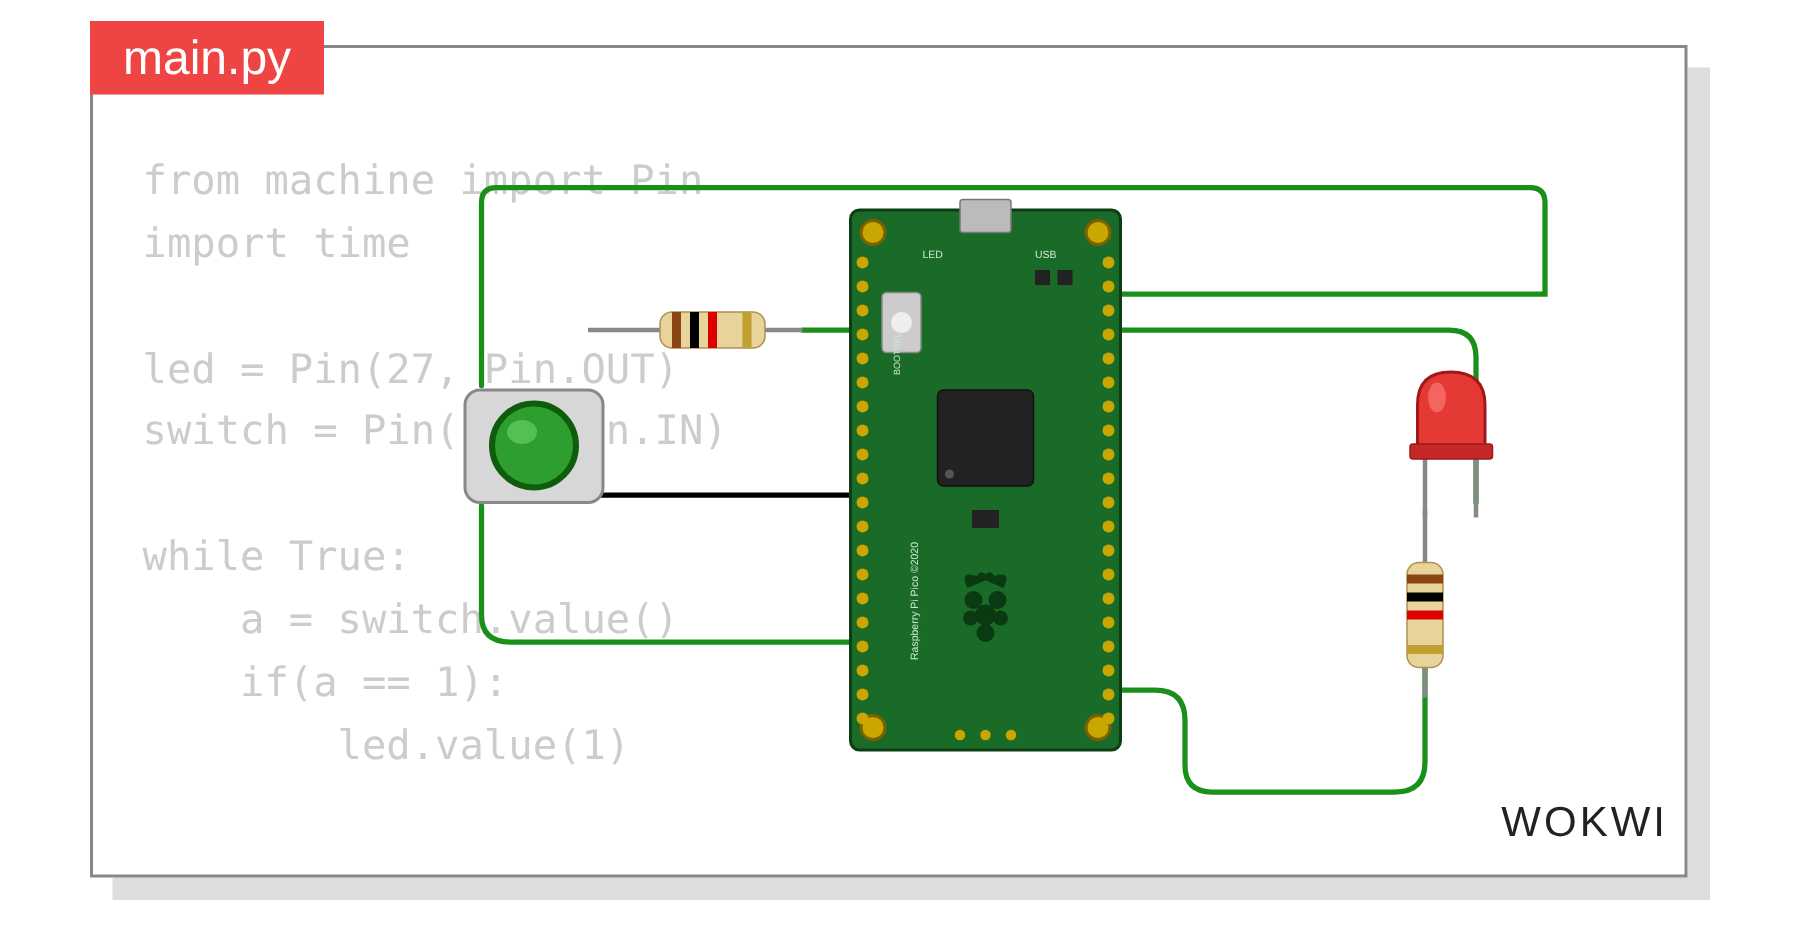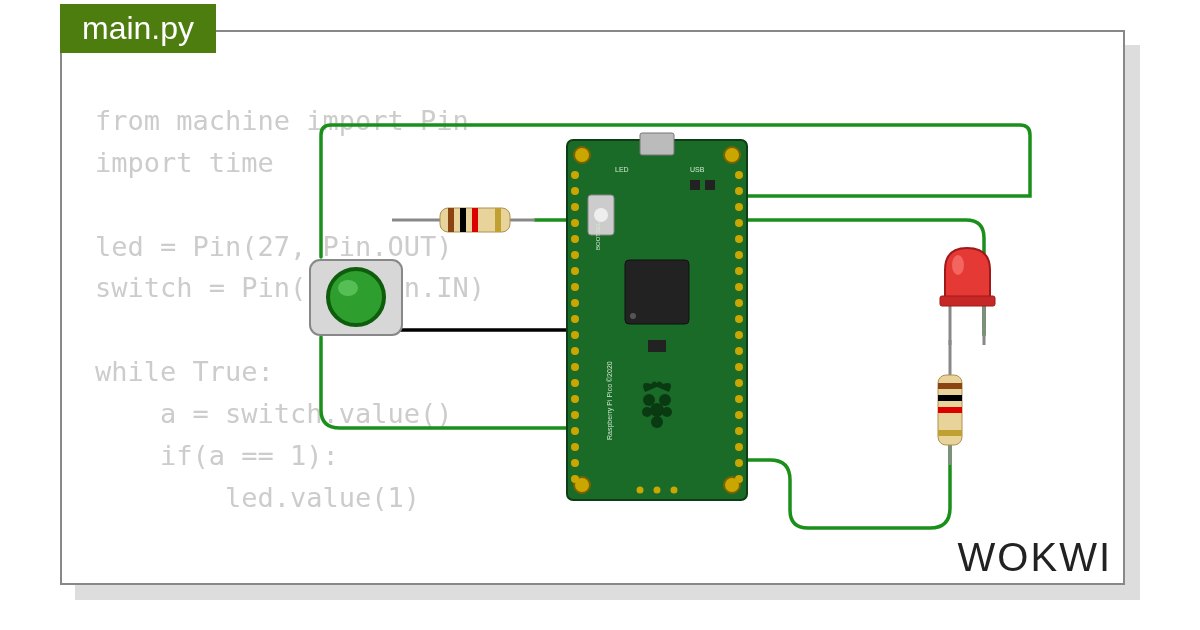--- a/index.html
+++ b/index.html
@@ -24,42 +24,42 @@
   left: 60px;
   top: 30px;
   width: 1065px;
   height: 555px;
   background: #fff;
   border: 2px solid #888;
 }
 .tab {
   position: absolute;
   left: 60px;
-  top: 4px;
-  background: #4d7c0f;
+  top: 14px;
+  background: #ef4444;
   color: #fff;
   padding: 6px 22px;
   font-size: 32px;
   font-weight: 400;
 }
 .code {
   position: absolute;
   left: 95px;
   top: 100px;
   font-size: 27px;
   color: #ccc;
   line-height: 1.55;
   white-space: pre;
   font-weight: 400;
 }
 .brand {
   position: absolute;
   right: 88px;
-  bottom: 50px;
-  font-size: 40px;
+  bottom: 66px;
+  font-size: 28px;
   letter-spacing: 2px;
   font-weight: 500;
   font-family: "Comic Sans MS", cursive, sans-serif;
   color: #222;
 }
 .diagram {
   position: absolute;
   left: 0;
   top: 0;
   width: 1200px;

